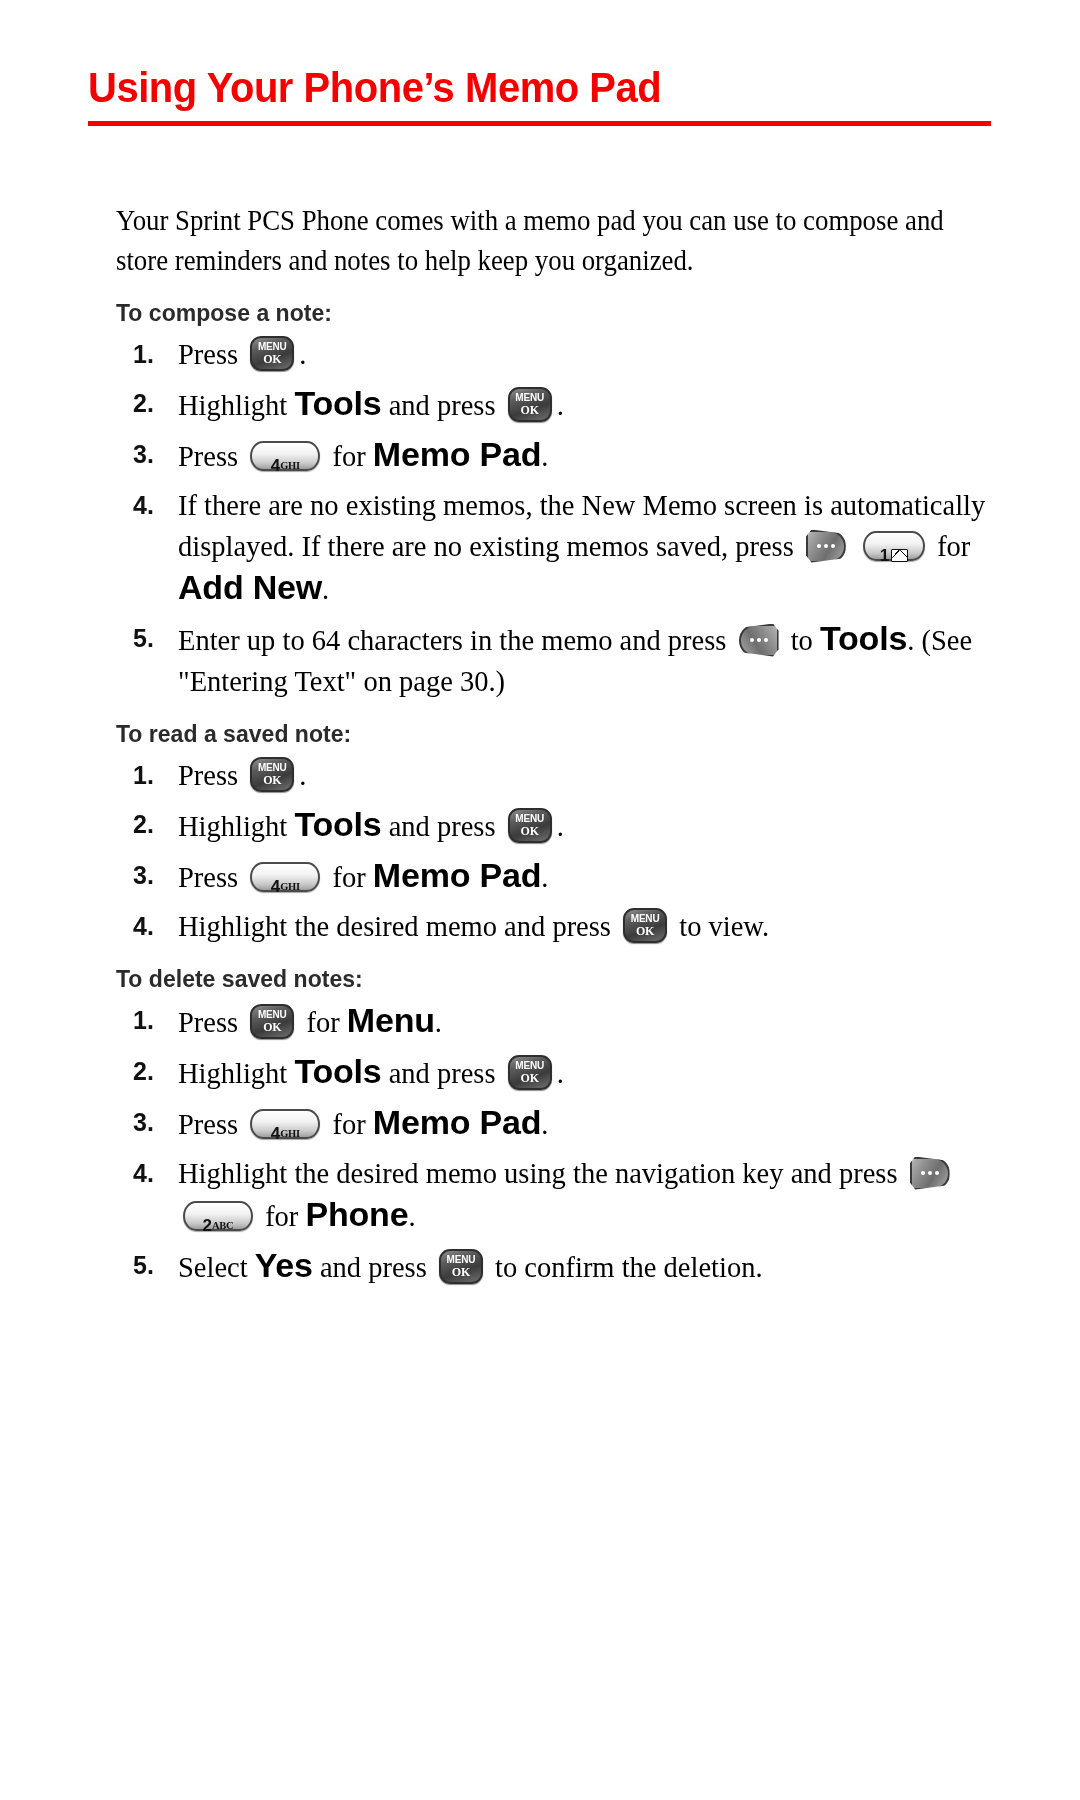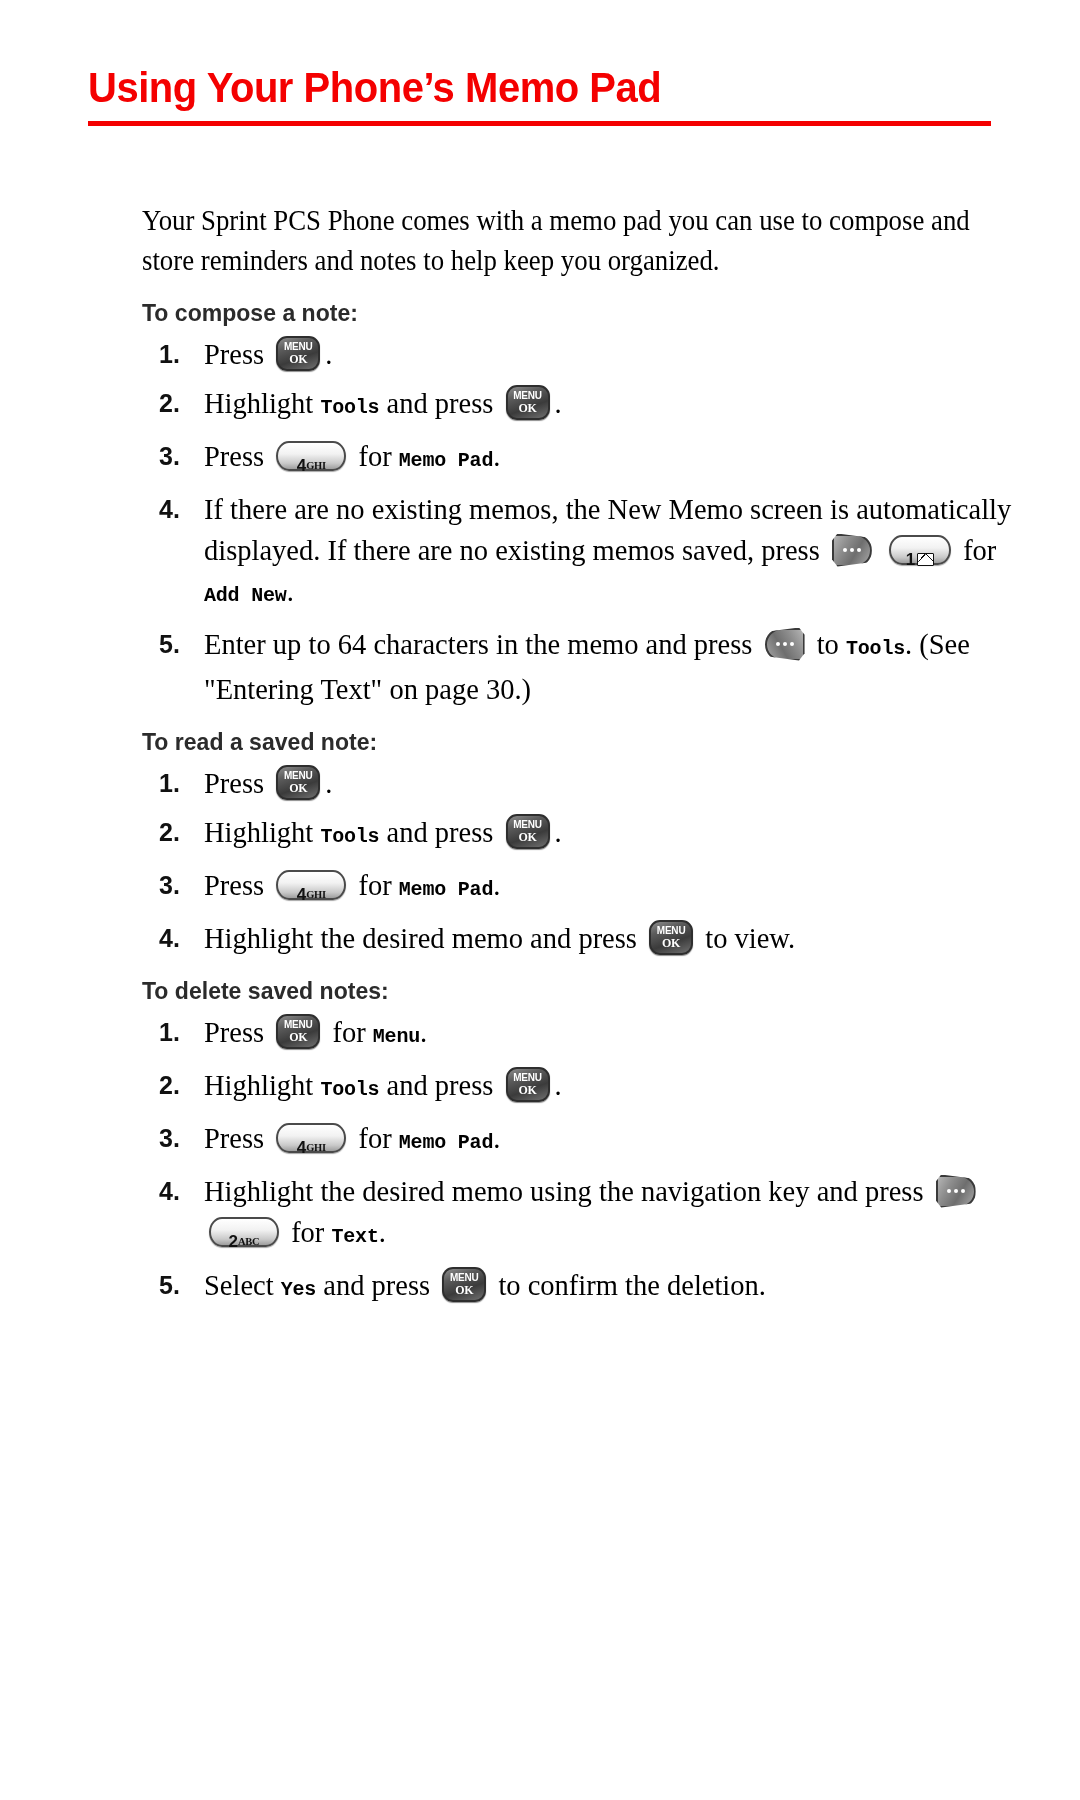--- a/index.html
+++ b/index.html
@@ -46,21 +46,20 @@
     background: #f40000;
     width: 903px;
   }
 
   
   .content {
     position: absolute;
     left: 116px;
     top: 172px;
     width: 880px;
-    margin-left: 26px;
   }
 
   .intro {
     font-family: "Liberation Serif", serif;
     font-size: 28.5px;
     line-height: 40px;
     transform: scaleX(0.94);
     transform-origin: left top;
     width: 935px;
     margin-bottom: 13px;
@@ -98,23 +97,23 @@
     top: 0;
     font-family: "Liberation Sans Narrow", "Liberation Sans", sans-serif;
     font-weight: bold;
     font-size: 25px;
     line-height: 41px;
     color: #111;
   }
 
   
   .b {
-    font-family: Liberation Mono, monospace;
-    font-weight: bold;
-    font-size: 20px;
+    font-family: Liberation Sans, sans-serif;
+    font-weight: bold;
+    font-size: 34px;
     letter-spacing: -0.2px;
   }
 
   
   .key {
     display: inline-block;
     vertical-align: -7px;
     position: relative;
     margin: 0 5px;
     user-select: none;
@@ -290,20 +289,20 @@
           <li><span class="num">1.</span>Press <span class="key key-menuok"><span class="l1">MENU</span><span class="l2">OK</span></span>.</li>
           <li><span class="num">2.</span>Highlight <span class="b">Tools</span> and press <span class="key key-menuok"><span class="l1">MENU</span><span class="l2">OK</span></span>.</li>
           <li><span class="num">3.</span>Press <span class="key key-num wide"><span class="d">4</span><span class="s">GHI</span></span> for <span class="b">Memo Pad</span>.</li>
           <li><span class="num">4.</span>Highlight the desired memo and press <span class="key key-menuok"><span class="l1">MENU</span><span class="l2">OK</span></span> to view.</li>
         </ol>
         <h2 class="sub-head">To delete saved notes:</h2>
         <ol class="steps">
           <li><span class="num">1.</span>Press <span class="key key-menuok"><span class="l1">MENU</span><span class="l2">OK</span></span> for <span class="b">Menu</span>.</li>
           <li><span class="num">2.</span>Highlight <span class="b">Tools</span> and press <span class="key key-menuok"><span class="l1">MENU</span><span class="l2">OK</span></span>.</li>
           <li><span class="num">3.</span>Press <span class="key key-num wide"><span class="d">4</span><span class="s">GHI</span></span> for <span class="b">Memo Pad</span>.</li>
-          <li><span class="num">4.</span>Highlight the desired memo using the navigation key and press <span class="key key-soft left"><span class="shape"></span><span class="dots"><i></i><i></i><i></i></span></span> <span class="key key-num wide"><span class="d">2</span><span class="s">ABC</span></span> for <span class="b">Text</span>.</li>
+          <li><span class="num">4.</span>Highlight the desired memo using the navigation key and press <span class="key key-soft left"><span class="shape"></span><span class="dots"><i></i><i></i><i></i></span></span> <span class="key key-num wide"><span class="d">2</span><span class="s">ABC</span></span> for <span class="b">Phone</span>.</li>
           <li><span class="num">5.</span>Select <span class="b">Yes</span> and press <span class="key key-menuok"><span class="l1">MENU</span><span class="l2">OK</span></span> to confirm the deletion.</li>
         </ol>
       </div>
   </div>
 
 
 </div>
 
 </body></html>

